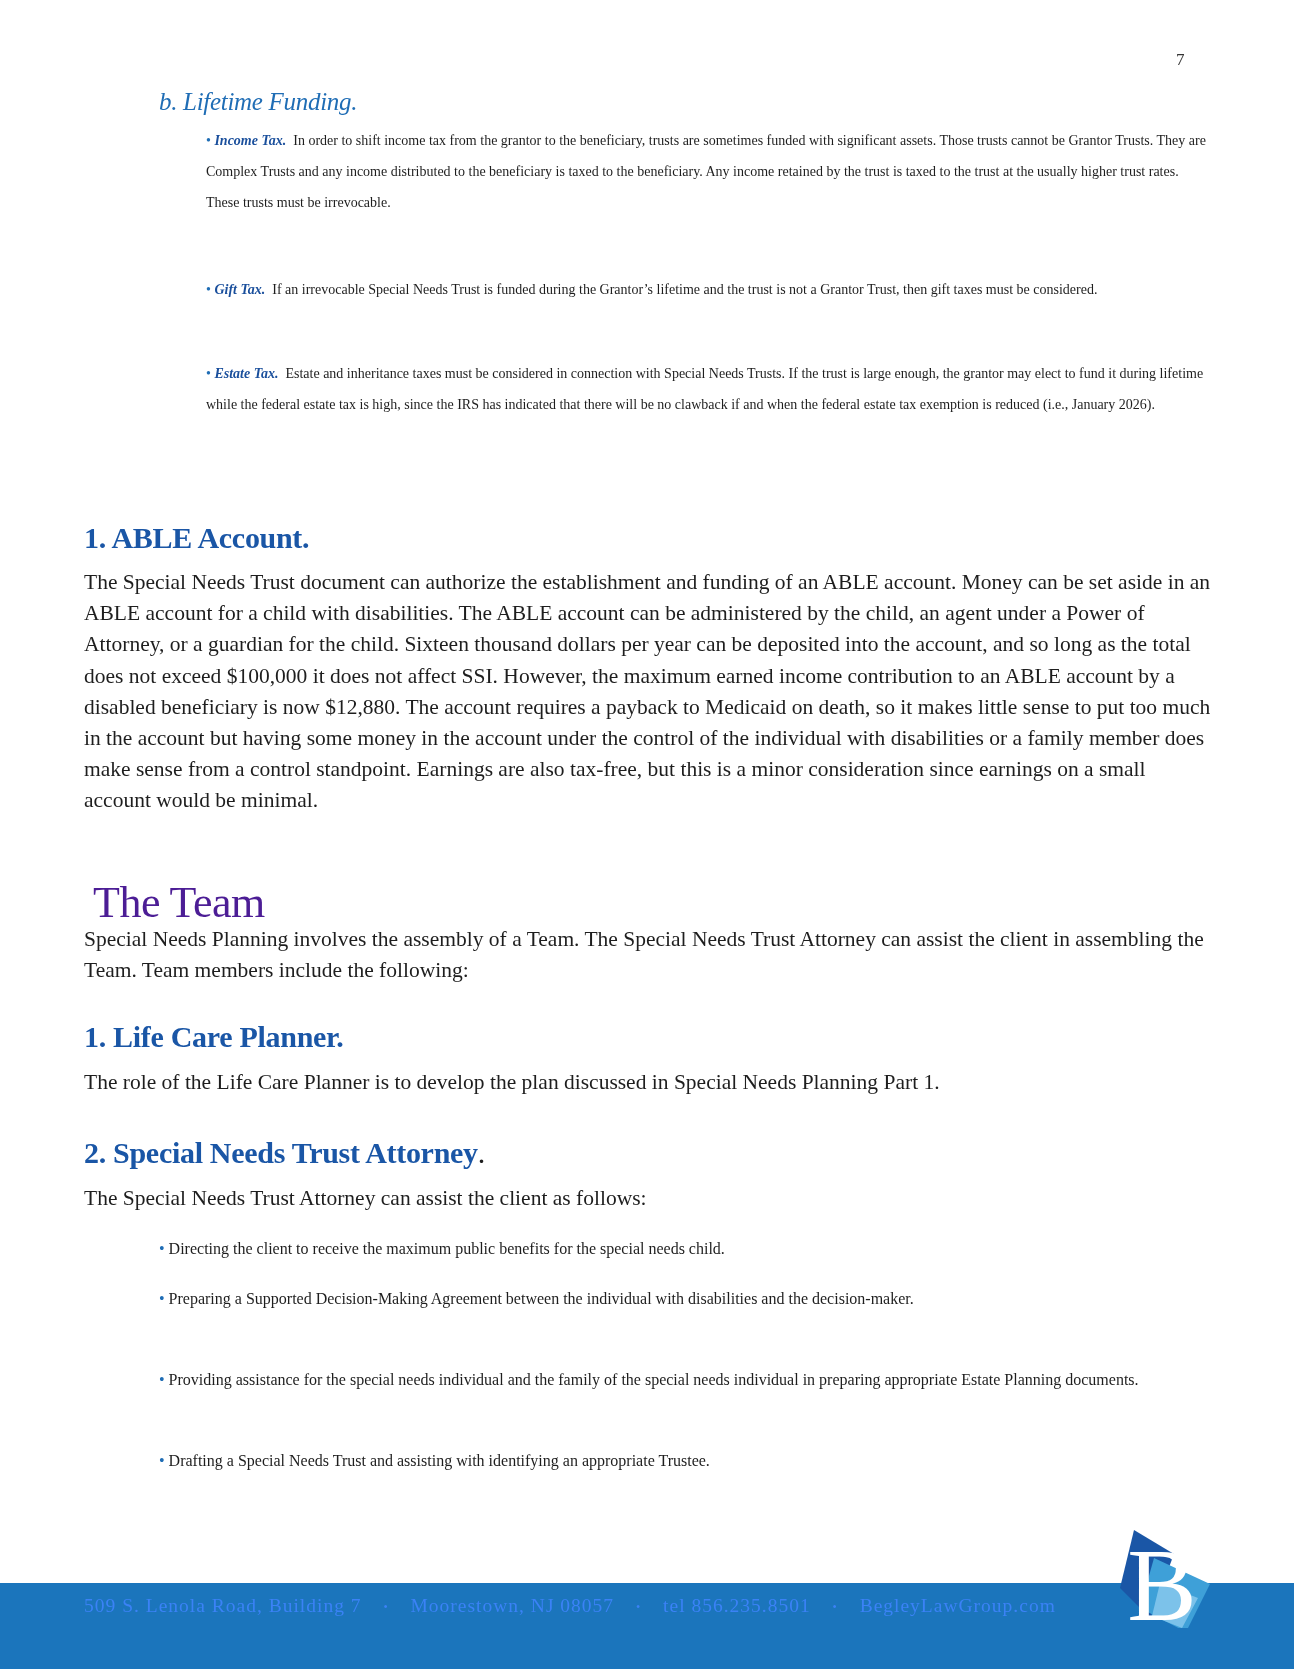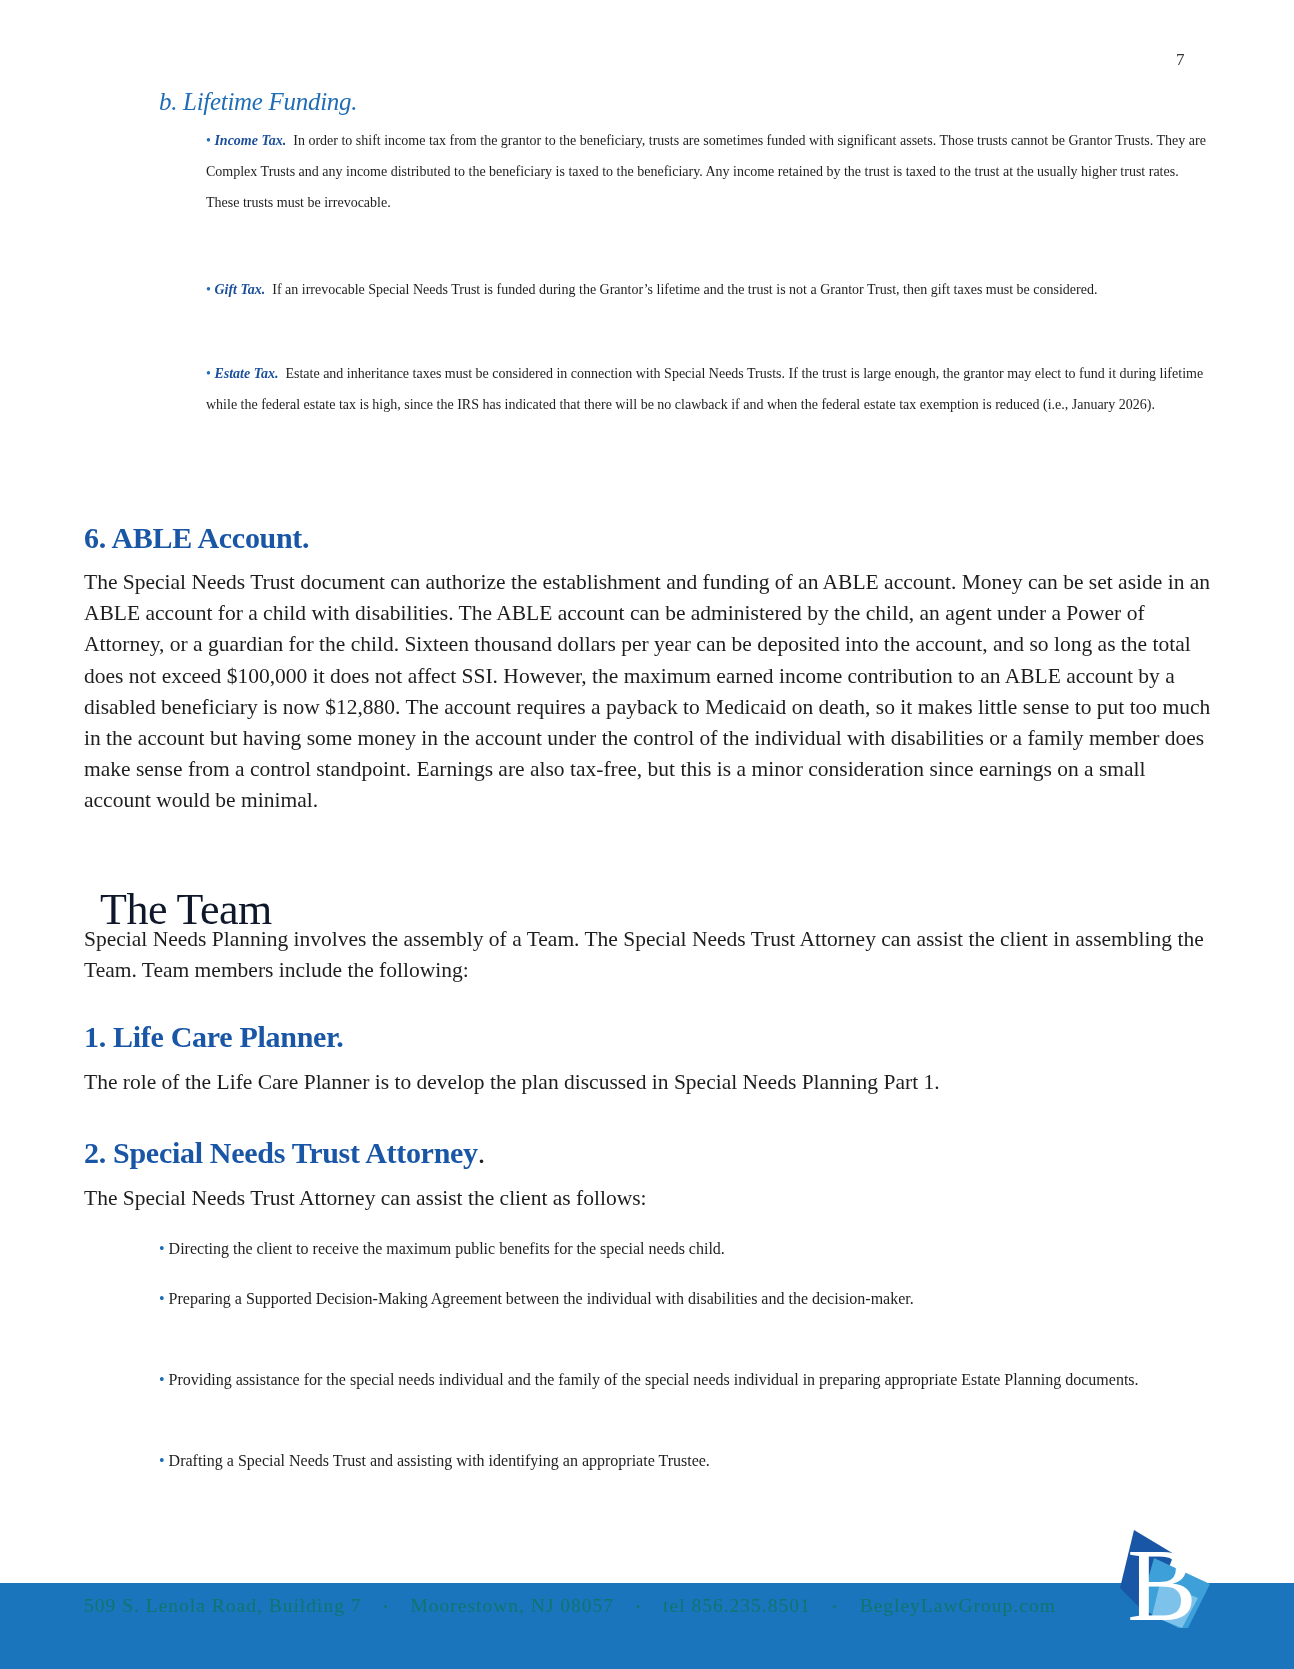--- a/index.html
+++ b/index.html
@@ -15,29 +15,29 @@
   }
   .bullet-block { position: absolute; left: 206px; width: 1005px; font-size: 14px; line-height: 31px; }
   .bullet-dot { color: #1f6db5; }
   .bullet-label { font-weight: bold; font-style: italic; color: #1a4f9c; }
   h2.section {
     position: absolute; left: 84px; margin: 0; font-weight: bold; color: #1a56a6;
     font-size: 30px; letter-spacing: -0.3px;
   }
   .para { position: absolute; left: 84px; width: 1130px; font-size: 21.5px; line-height: 31.2px; margin: 0; font-family: Liberation Serif, serif; }
   .team-title {
-    position: absolute; left: 84px; top: 868px; margin: 16px; font-weight: normal;
-    color: #0f172a; font-size: 44px; letter-spacing: -0.5px;
+    position: absolute; left: 84px; top: 868px; margin: 9px; font-weight: normal;
+    color: #4c1d95; font-size: 44px; letter-spacing: -0.5px;
   }
   .list-item { position: absolute; left: 159px; width: 1000px; font-size: 16px; line-height: 31px; }
   .footer {
     position: absolute; left: 0; top: 1583px; width: 1294px; height: 86px; background: #1b75bc;
   }
   .footer-text {
-    position: absolute; left: 84px; top: 1595px; color: #0f766e;
+    position: absolute; left: 84px; top: 1595px; color: #3b82f6;
     font-size: 19.5px; letter-spacing: 1px; white-space: nowrap;
   }
   .footer-sep { margin: 0 16px; font-size: 12px; vertical-align: middle; }
   .logo { position: absolute; left: 1112px; top: 1528px; width: 100px; height: 100px; }
 </style>
 </head>
 <body>
 
 <div class="page-number">7</div>
 
@@ -54,21 +54,21 @@
   <span class="bullet-label">Gift Tax.</span>
   &nbsp;<span>If an irrevocable Special Needs Trust is funded during the Grantor’s lifetime and the trust is not a Grantor Trust, then gift taxes must be considered.</span>
 </div>
 
 <div class="bullet-block" style="top:358px;">
   <span class="bullet-dot">•</span>
   <span class="bullet-label">Estate Tax.</span>
   &nbsp;<span>Estate and inheritance taxes must be considered in connection with Special Needs Trusts. If the trust is large enough, the grantor may elect to fund it during lifetime while the federal estate tax is high, since the IRS has indicated that there will be no clawback if and when the federal estate tax exemption is reduced (i.e., January 2026).</span>
 </div>
 
-<h2 class="section" style="top:521px;">6. ABLE Account.</h2>
+<h2 class="section" style="top:521px;">1. ABLE Account.</h2>
 <p class="para" style="top:567px;">The Special Needs Trust document can authorize the establishment and funding of an ABLE account.  Money can be set aside in an ABLE account for a child with disabilities.  The ABLE account can be administered by the child, an agent under a Power of Attorney, or a guardian for the child.  Sixteen thousand dollars per year can be deposited into the account, and so long as the total does not exceed $100,000 it does not affect SSI.  However, the maximum earned income contribution to an ABLE account by a disabled beneficiary is now $12,880.  The account requires a payback to Medicaid on death, so it makes little sense to put too much in the account but having some money in the account under the control of the individual with disabilities or a family member does make sense from a control standpoint.  Earnings are also tax-free, but this is a minor consideration since earnings on a small account would be minimal.</p>
 
 <h1 class="team-title">The Team</h1>
 <p class="para" style="top:924px;">Special Needs Planning involves the assembly of a Team.  The Special Needs Trust Attorney can assist the client in assembling the Team.  Team members include the following:</p>
 
 <h2 class="section" style="top:1020px;text-align:center;">1. Life Care Planner.</h2>
 <p class="para" style="top:1067px;">The role of the Life Care Planner is to develop the plan discussed in Special Needs Planning Part 1.</p>
 
 <h2 class="section" style="top:1136px;"><span>2. Special Needs Trust Attorney</span><span style="color:#1e1e1e;font-weight:normal;">.</span></h2>
 <p class="para" style="top:1183px;">The Special Needs Trust Attorney can assist the client as follows:</p>

